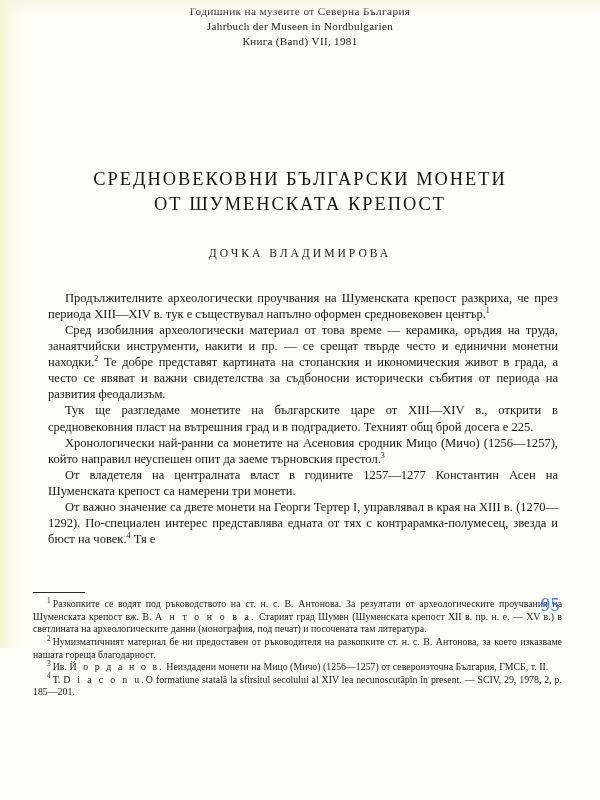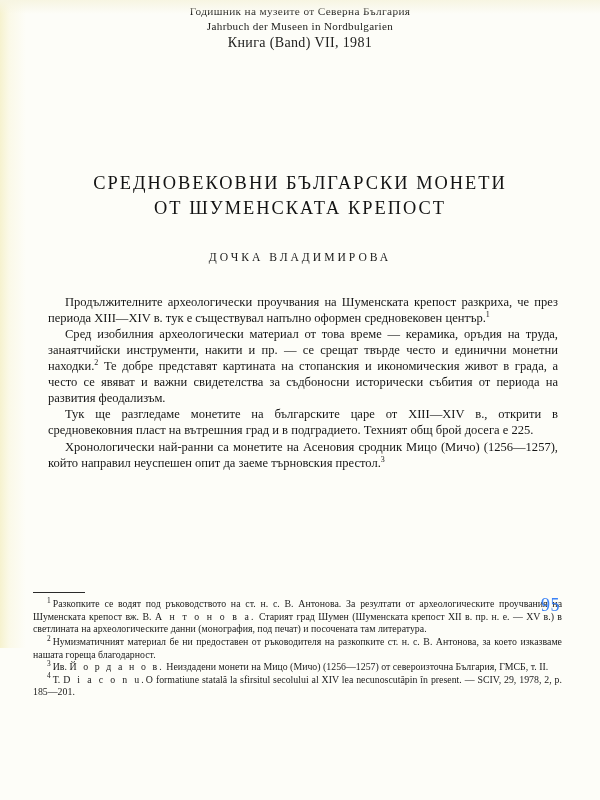--- a/index.html
+++ b/index.html
@@ -49,21 +49,21 @@
   .masthead div {
     font-size: 11.3px;
     letter-spacing: 0.35px;
     color: #21211f;
     white-space: nowrap;
   }
   .masthead .m-line2 {
     font-size: 11.1px;
   }
   .masthead .m-line3 {
-    font-size: 14px;
+    font-size: 11px;
   }
 
   
   .title-block {
     text-align: center;
     margin-top: 119px;
   }
   .title-line {
     font-size: 18.4px;
     letter-spacing: 2.0px;
@@ -168,21 +168,23 @@
   <div class="body-block">
 
     <p class="para"><span>Продължителните археологически проучвания на Шуменската крепост разкриха, че през периода XIII—XIV в. тук е съществувал напълно оформен средновековен център.</span><sup>1</sup></p>
 
     <p class="para"><span>Сред изобилния археологически материал от това време — керамика, оръдия на труда, занаятчийски инструменти, накити и пр. — се срещат твърде често и единични монетни находки.</span><sup>2</sup><span> Те добре представят картината на стопанския и икономическия живот в града, а често се явяват и важни свидетелства за съдбоносни исторически събития от периода на развития феодализъм.</span></p>
 
     <p class="para"><span>Тук ще разгледаме монетите на българските царе от XIII—XIV в., открити в средновековния пласт на вътрешния град и в подградието. Техният общ брой досега е 225.</span></p>
 
     <p class="para"><span>Хронологически най-ранни са монетите на Асеновия сродник Мицо (Мичо) (1256—1257), който направил неуспешен опит да заеме търновския престол.</span><sup>3</sup></p>
 
-
+    <p class="para"><span>От владетеля на централната власт в годините 1257—1277 Константин Асен на Шуменската крепост са намерени три монети.</span></p>
+
+    <p class="para"><span>От важно значение са двете монети на Георги Тертер I, управлявал в края на XIII в. (1270—1292). По-специален интерес представлява едната от тях с контрарамка-полумесец, звезда и бюст на човек.</span><sup>4</sup><span> Тя е</span></p>
 
   </div>
 
   <div class="footnotes">
     <div class="fn-rule"></div>
 
     <p class="fn"><span class="fnum">1</span><span>Разкопките се водят под ръководството на ст. н. с. В. Антонова. За резултати от археологическите проучвания на Шуменската крепост вж. В. </span><span class="sp">А н т о н о в а.</span><span> Старият град Шумен (Шуменската крепост XII в. пр. н. е. — XV в.) в светлината на археологическите данни (монография, под печат) и посочената там литература.</span></p>
 
     <p class="fn"><span class="fnum">2</span><span>Нумизматичният материал бе ни предоставен от ръководителя на разкопките ст. н. с. В. Антонова, за което изказваме нашата гореща благодарност.</span></p>
 

